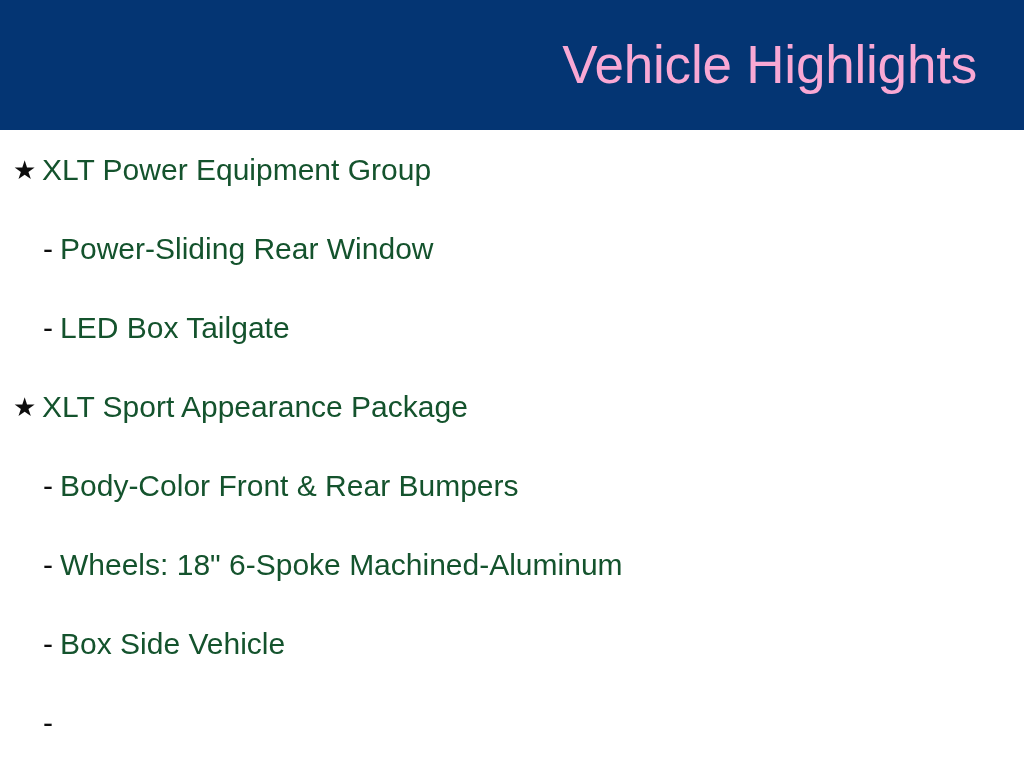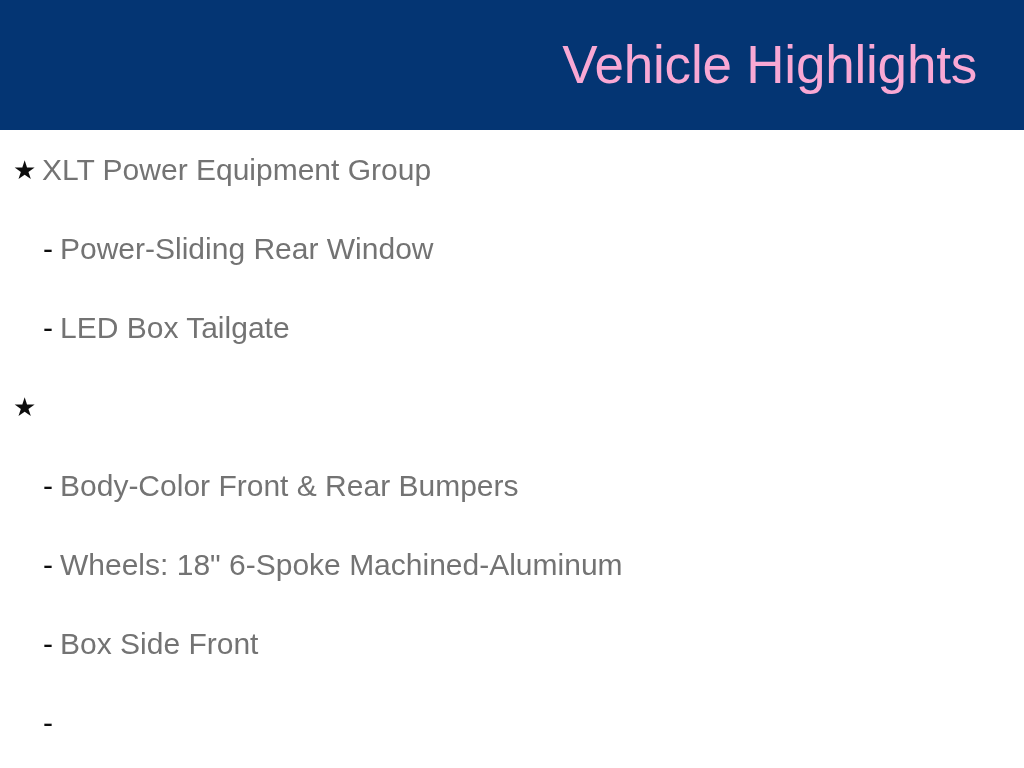--- a/index.html
+++ b/index.html
@@ -86,21 +86,21 @@
   .level-1 .bullet-marker {
     width: 29px;
     font-size: 26px;
   }
   .level-2 .bullet-marker {
     width: 17px;
     font-size: 30px;
   }
   .bullet-label {
     flex: 0 1 auto;
-    color: #737373;
+    color: #14532d;
     font-family: "Liberation Sans", sans-serif;
     font-size: 30px;
     font-weight: 400;
     line-height: 1.2;
     white-space: nowrap;
     letter-spacing: 0px;
   }
 </style>
 </head>
 <body>
@@ -124,35 +124,36 @@
         <span class="bullet-label">Power-Sliding Rear Window</span>
       </li>
 
       <li class="bullet-row level-2">
         <span class="bullet-marker">-</span>
         <span class="bullet-label">LED Box Tailgate</span>
       </li>
 
       <li class="bullet-row level-1">
         <span class="bullet-marker">★</span>
+        <span class="bullet-label">XLT Sport Appearance Package</span>
       </li>
 
       <li class="bullet-row level-2">
         <span class="bullet-marker">-</span>
         <span class="bullet-label">Body-Color Front &amp; Rear Bumpers</span>
       </li>
 
       <li class="bullet-row level-2">
         <span class="bullet-marker">-</span>
         <span class="bullet-label">Wheels: 18" 6-Spoke Machined-Aluminum</span>
       </li>
 
       <li class="bullet-row level-2">
         <span class="bullet-marker">-</span>
-        <span class="bullet-label">Box Side Front</span>
+        <span class="bullet-label">Box Side Vehicle</span>
       </li>
 
       <li class="bullet-row level-2">
         <span class="bullet-marker">-</span>
       </li>
 
     </ul>
   </div>
 
 </div>

